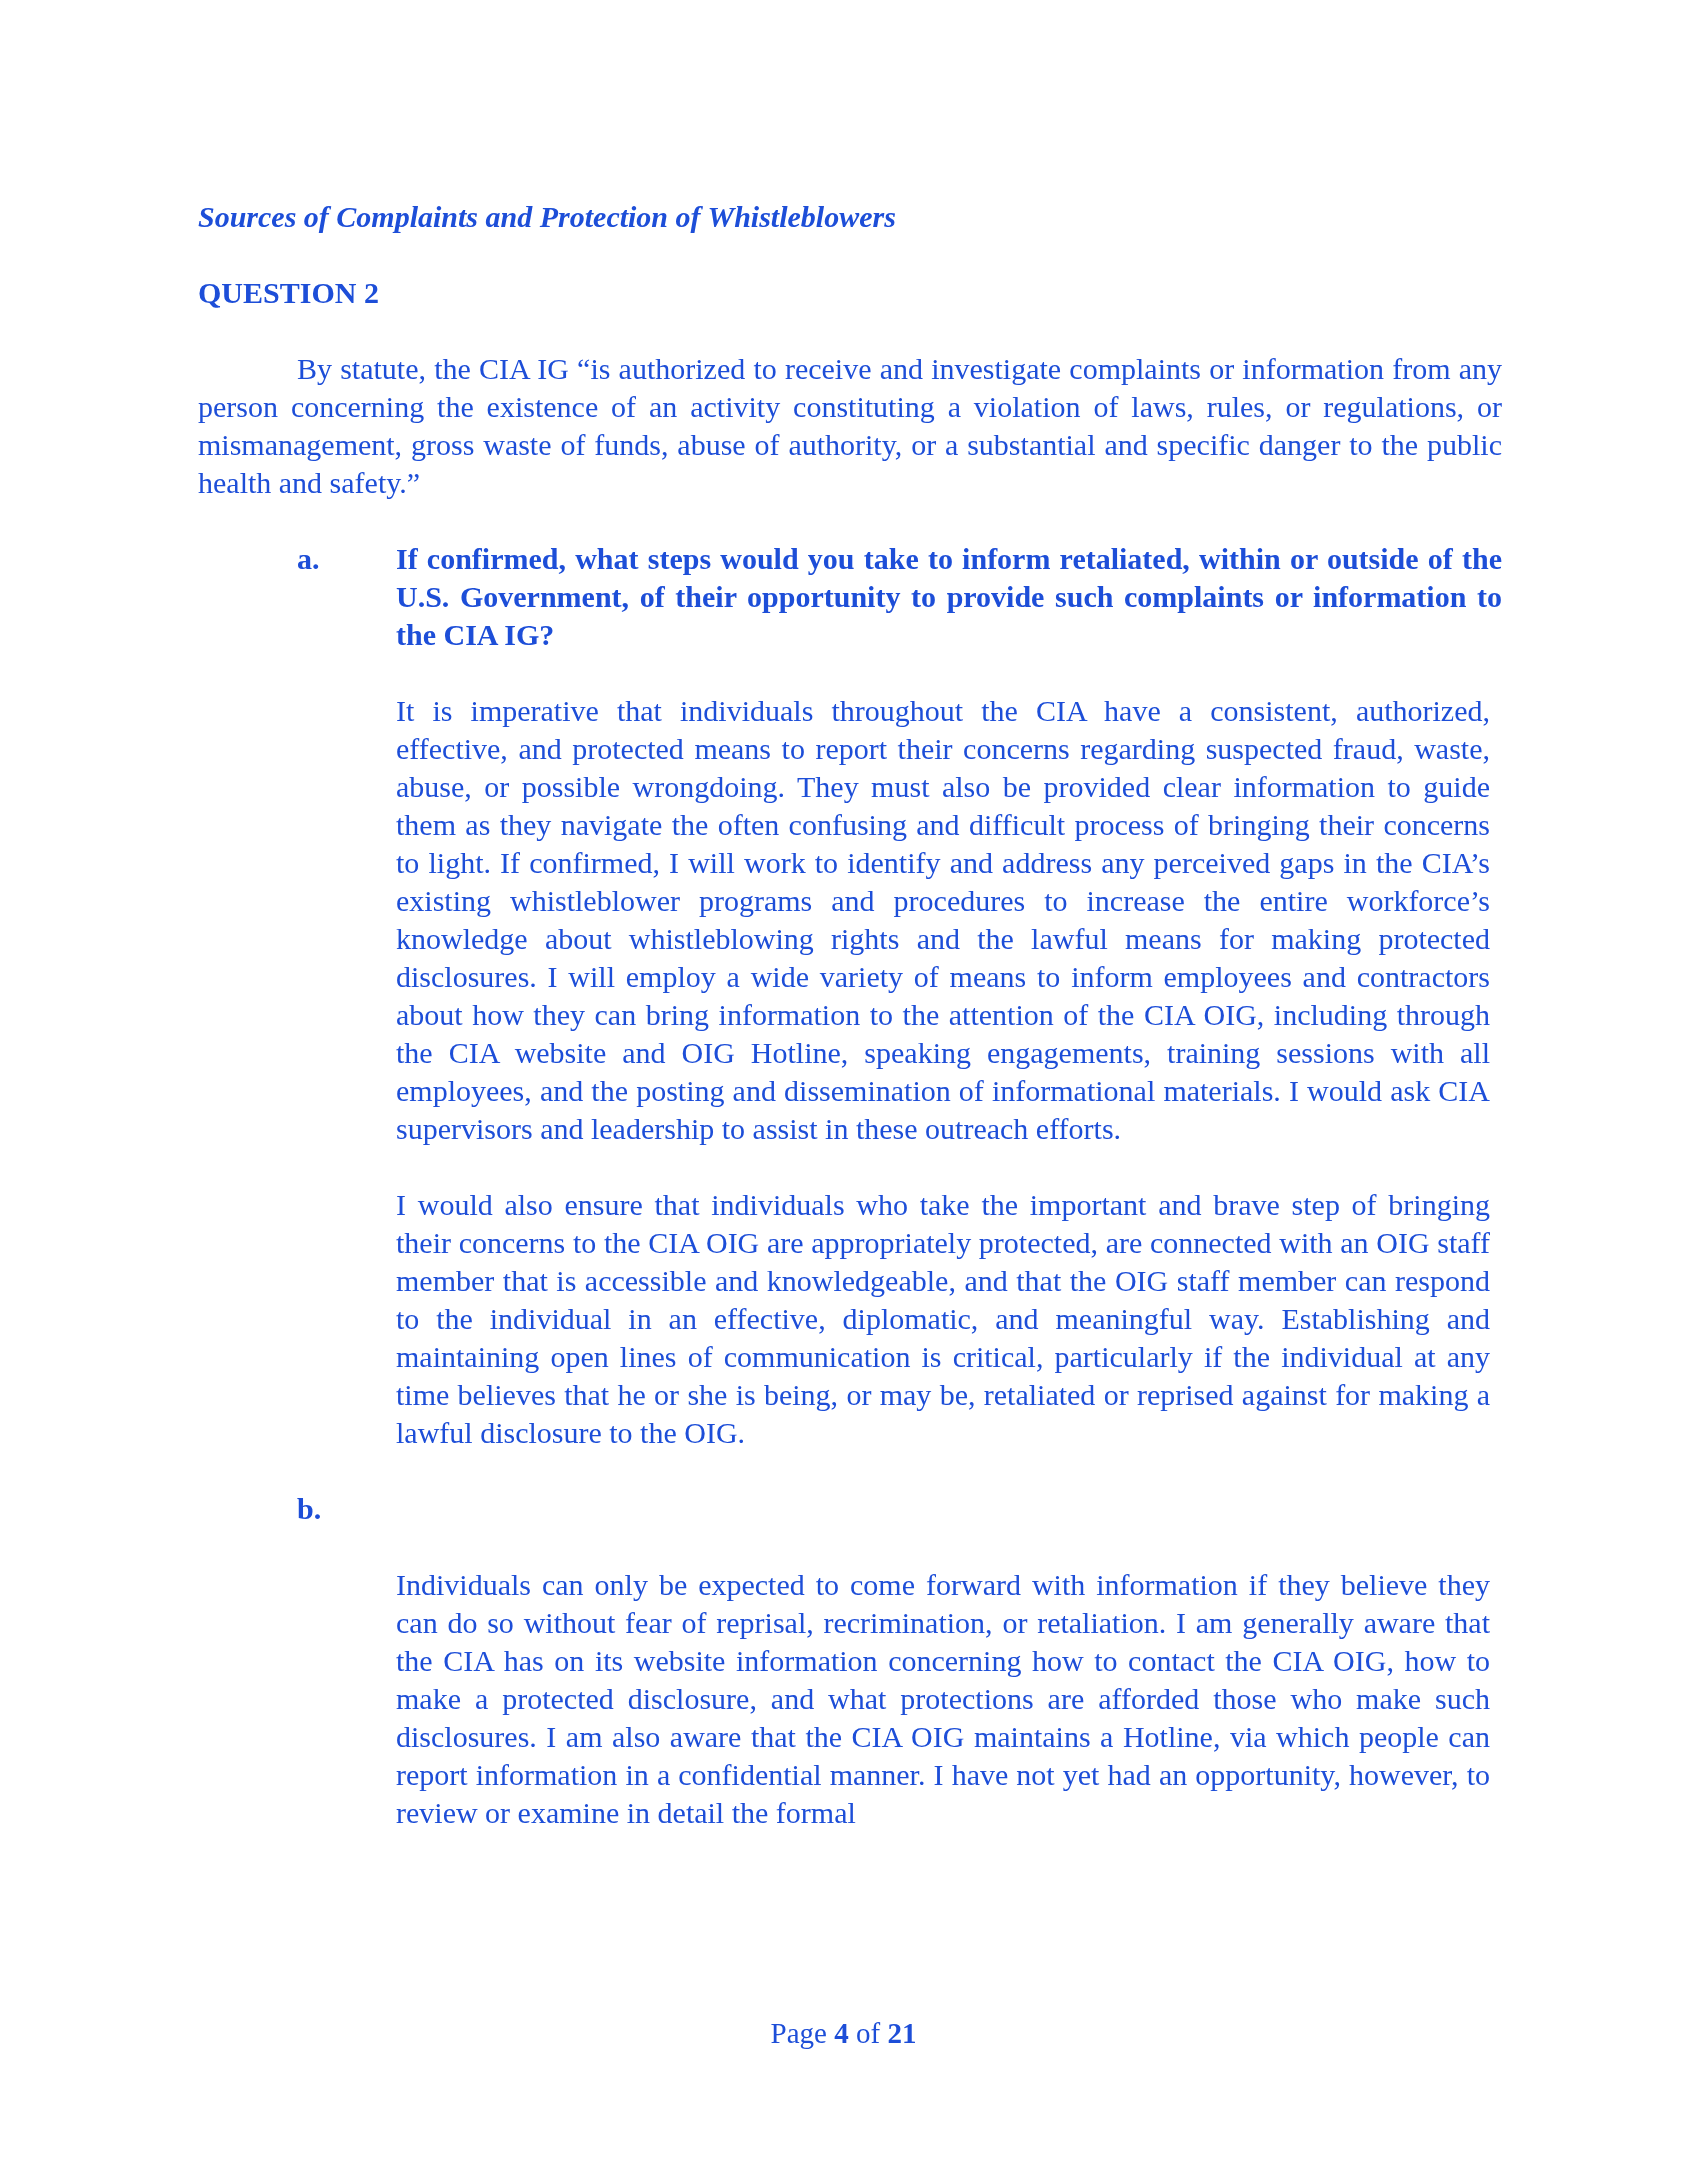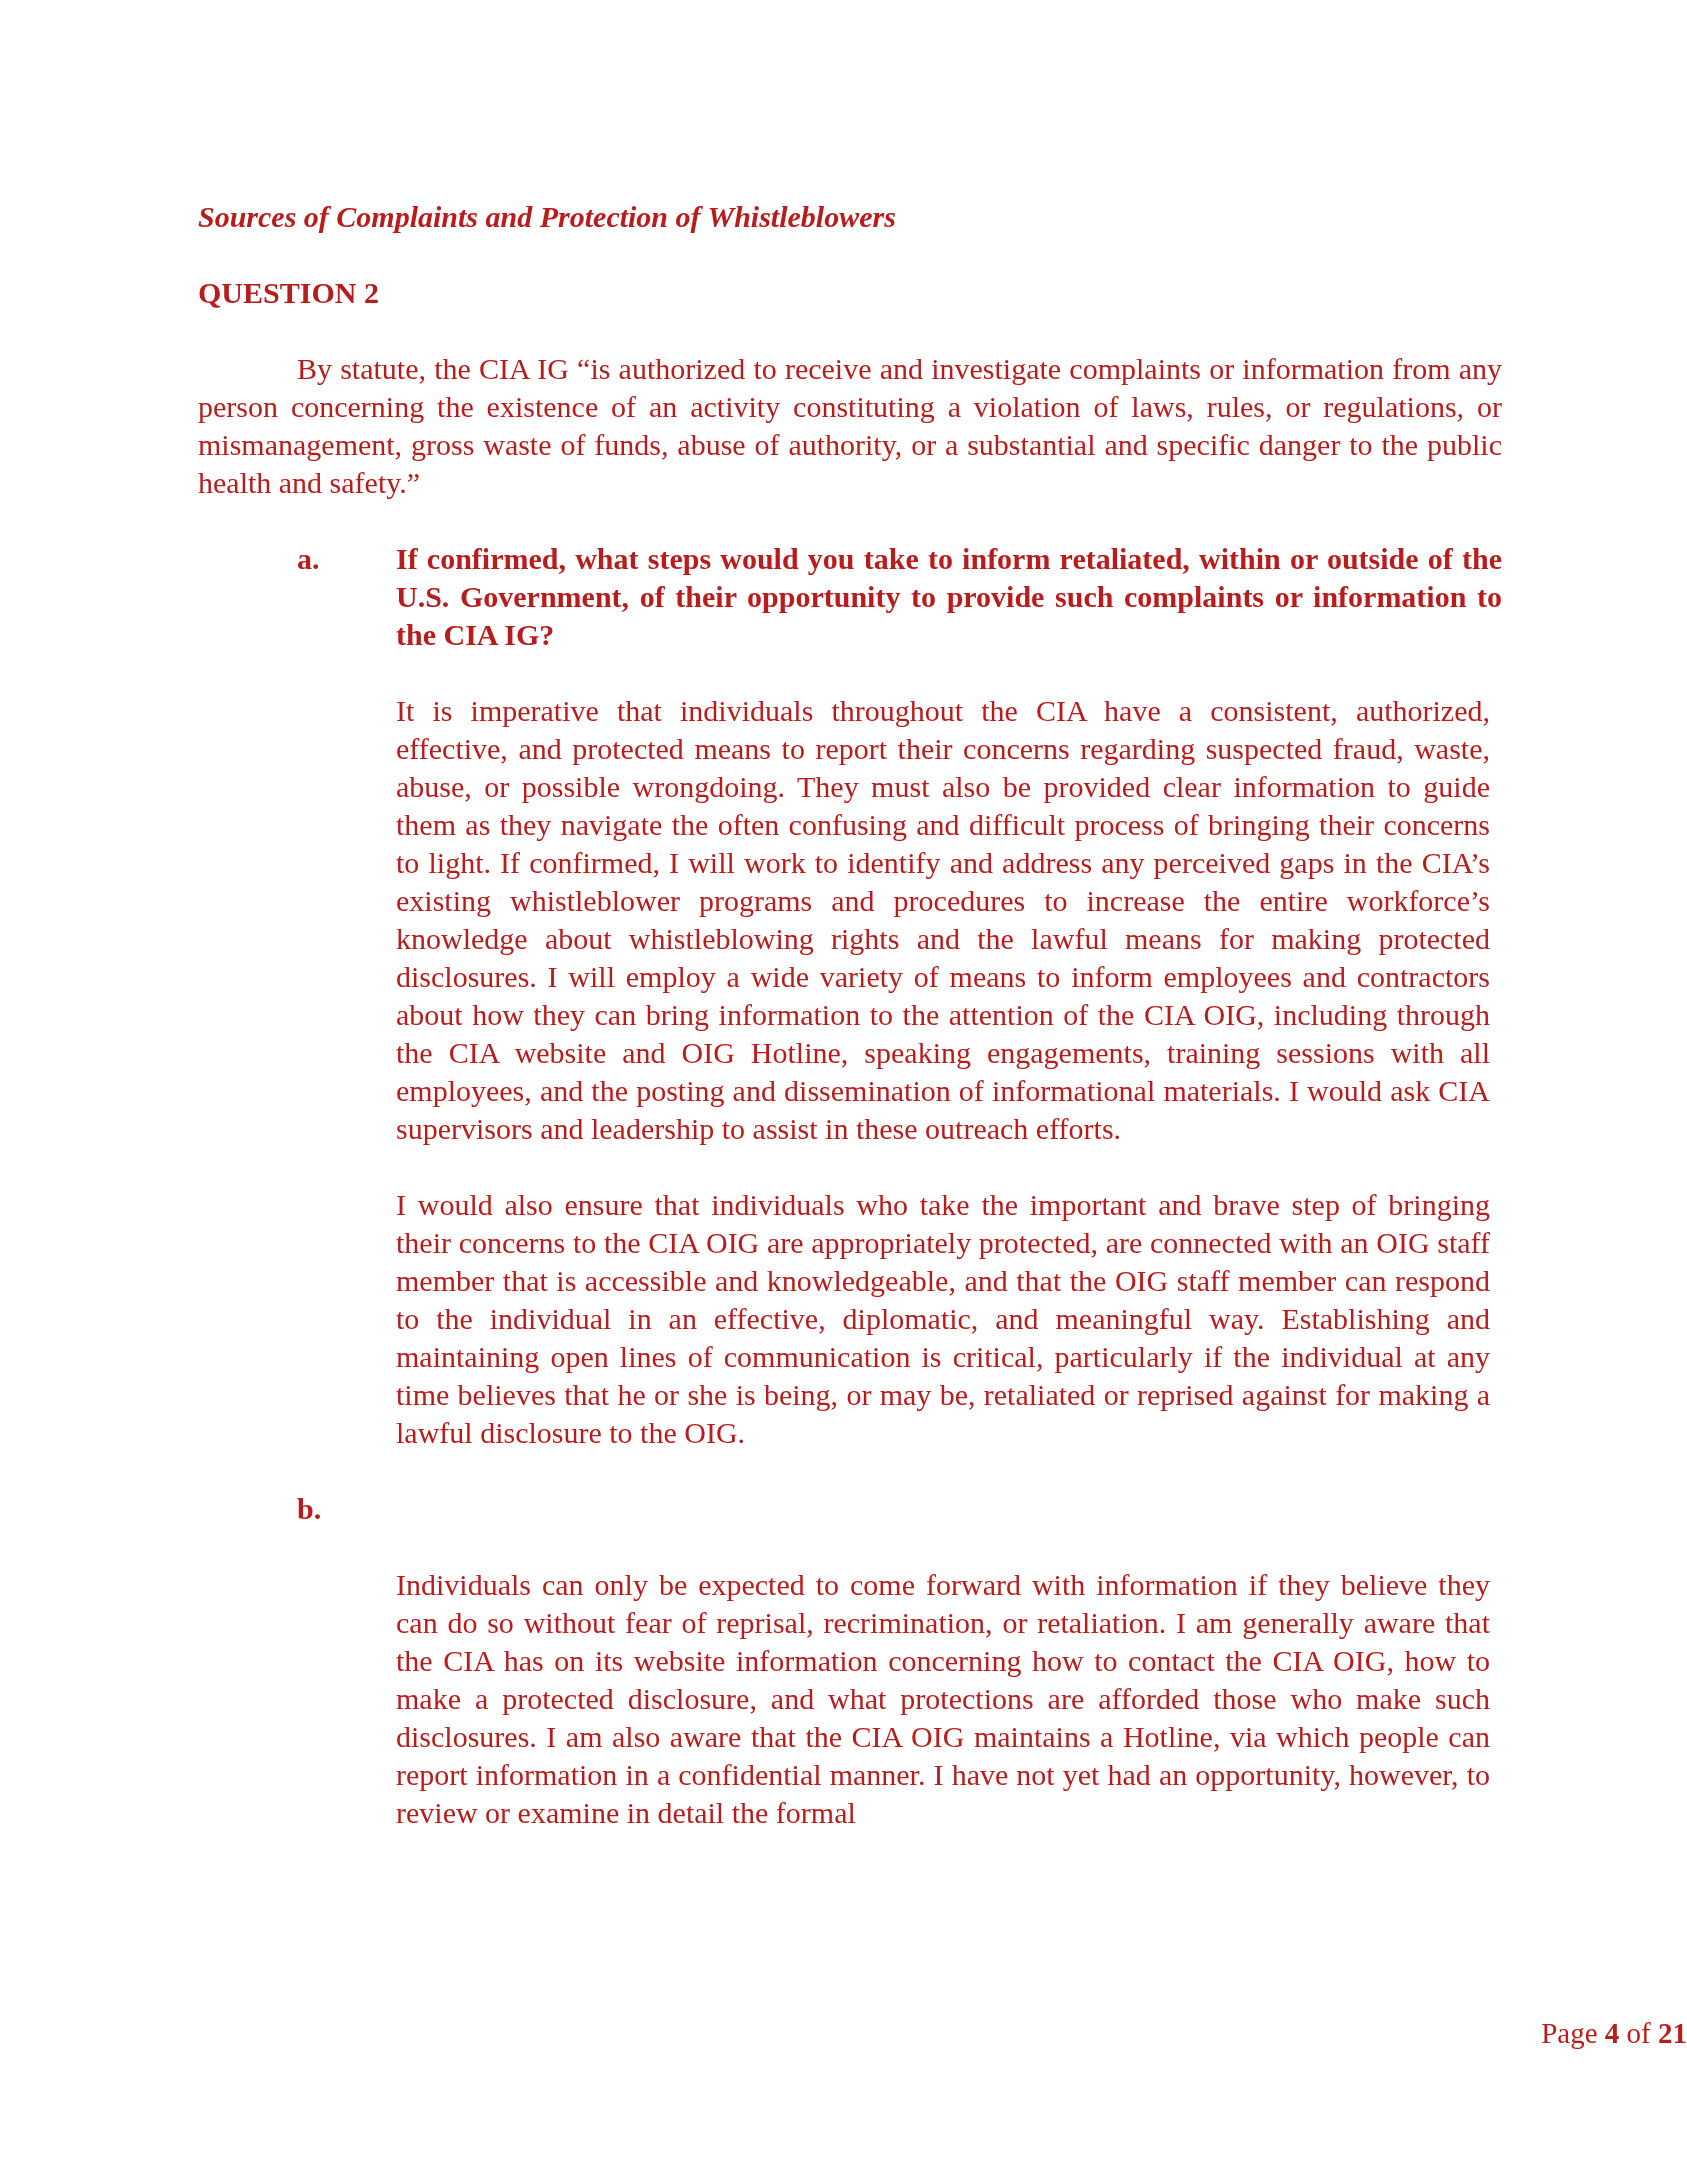--- a/index.html
+++ b/index.html
@@ -6,21 +6,21 @@
     margin: 0;
     padding: 0;
     background: #e8e8e8;
   }
   .page {
     position: relative;
     width: 1687px;
     height: 2183px;
     margin: 0 auto;
     background: #ffffff;
-    color: #b91c1c;
+    color: #1d4ed8;
     font-family: "Liberation Serif", "DejaVu Serif", serif;
     font-size: 30px;
     line-height: 38px;
     box-sizing: border-box;
     padding: 198px 185px 0 198px;
     overflow: hidden;
   }
   .doc-heading {
     font-weight: bold;
     font-style: italic;
@@ -51,21 +51,21 @@
   }
   p.answer {
     margin: 0 12px 38px 198px;
     text-align: justify;
   }
   .footer {
     position: absolute;
     left: 0;
     right: 0;
     top: 2017px;
-    text-align: right;
+    text-align: center;
     font-size: 29px;
     line-height: 33px;
   }
   .footer .bold {
     font-weight: bold;
   }
 </style>
 </head>
 <body>
 

